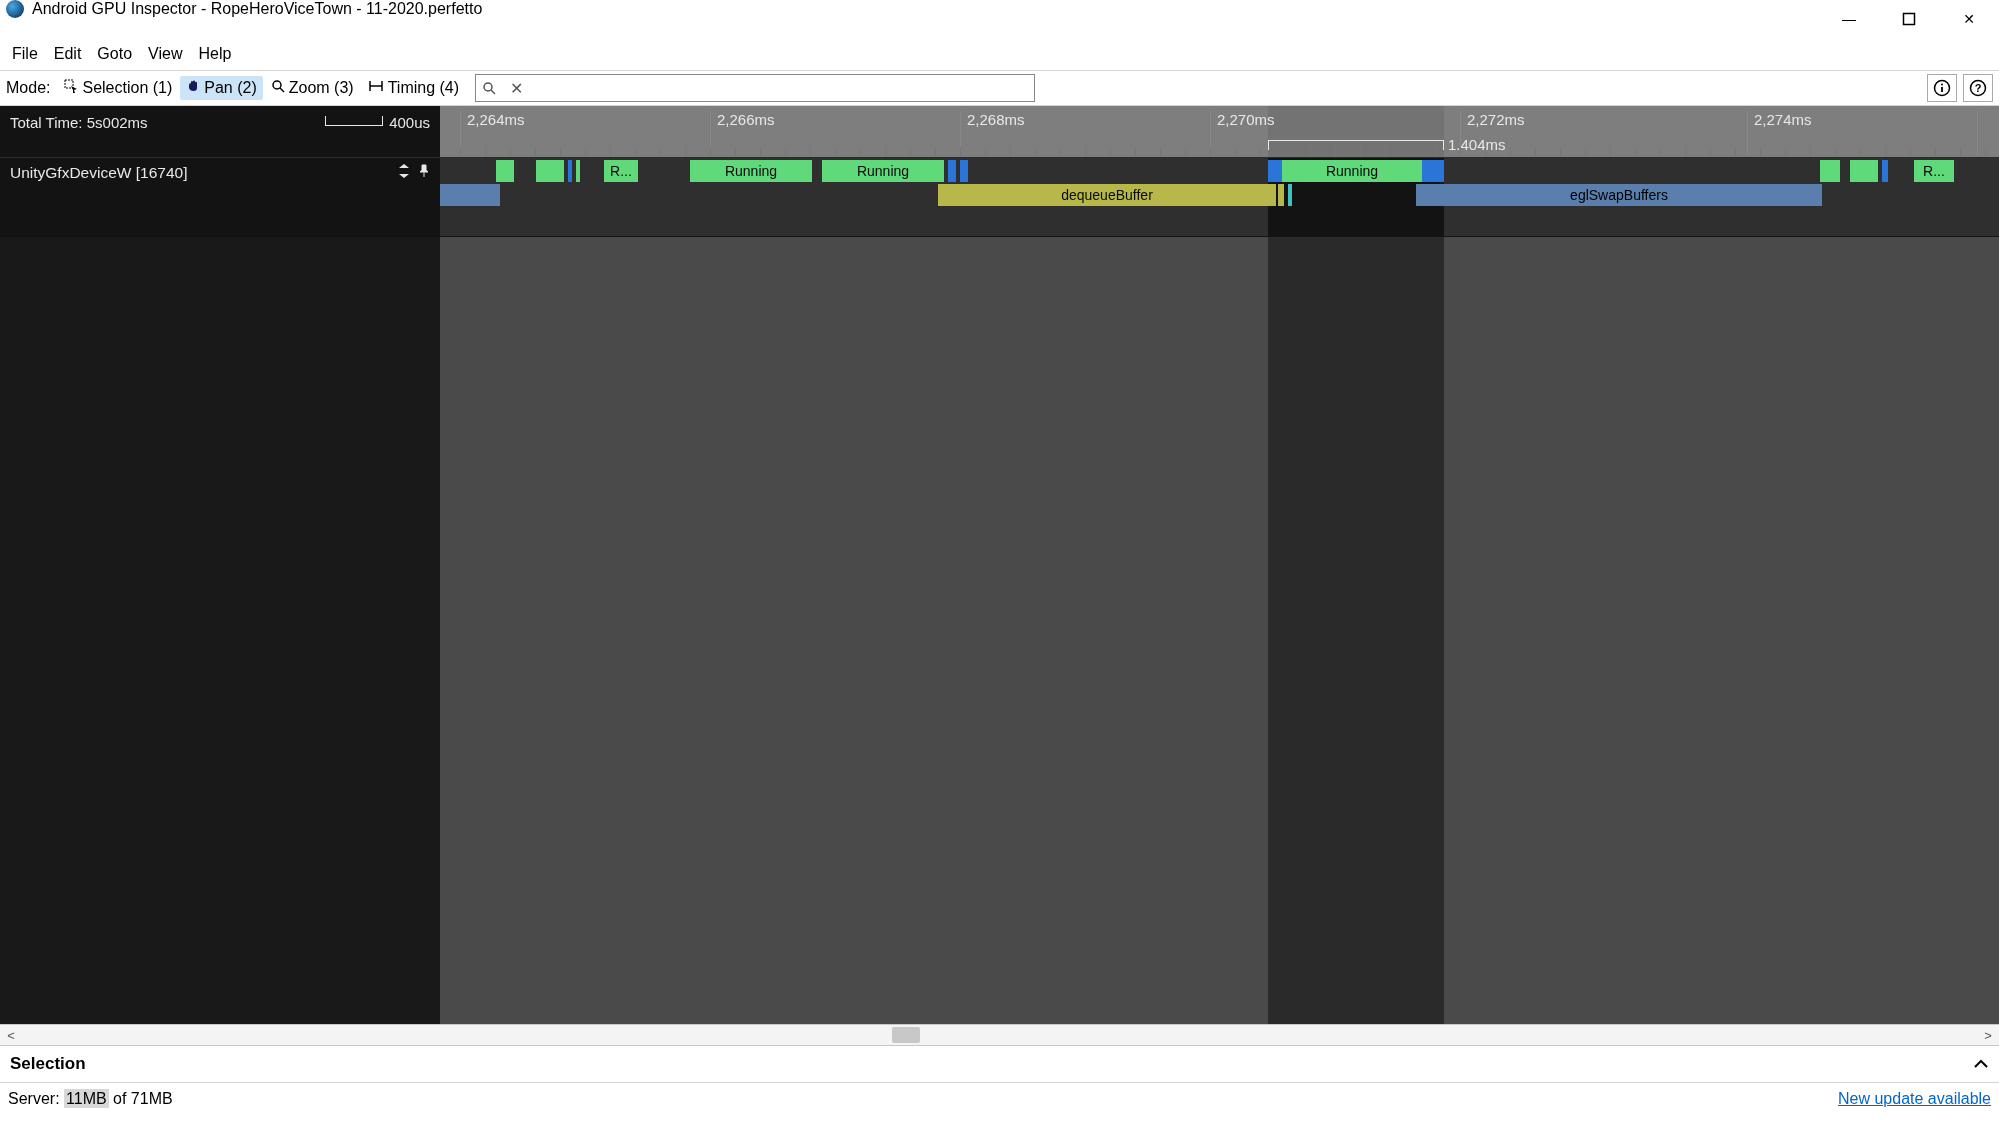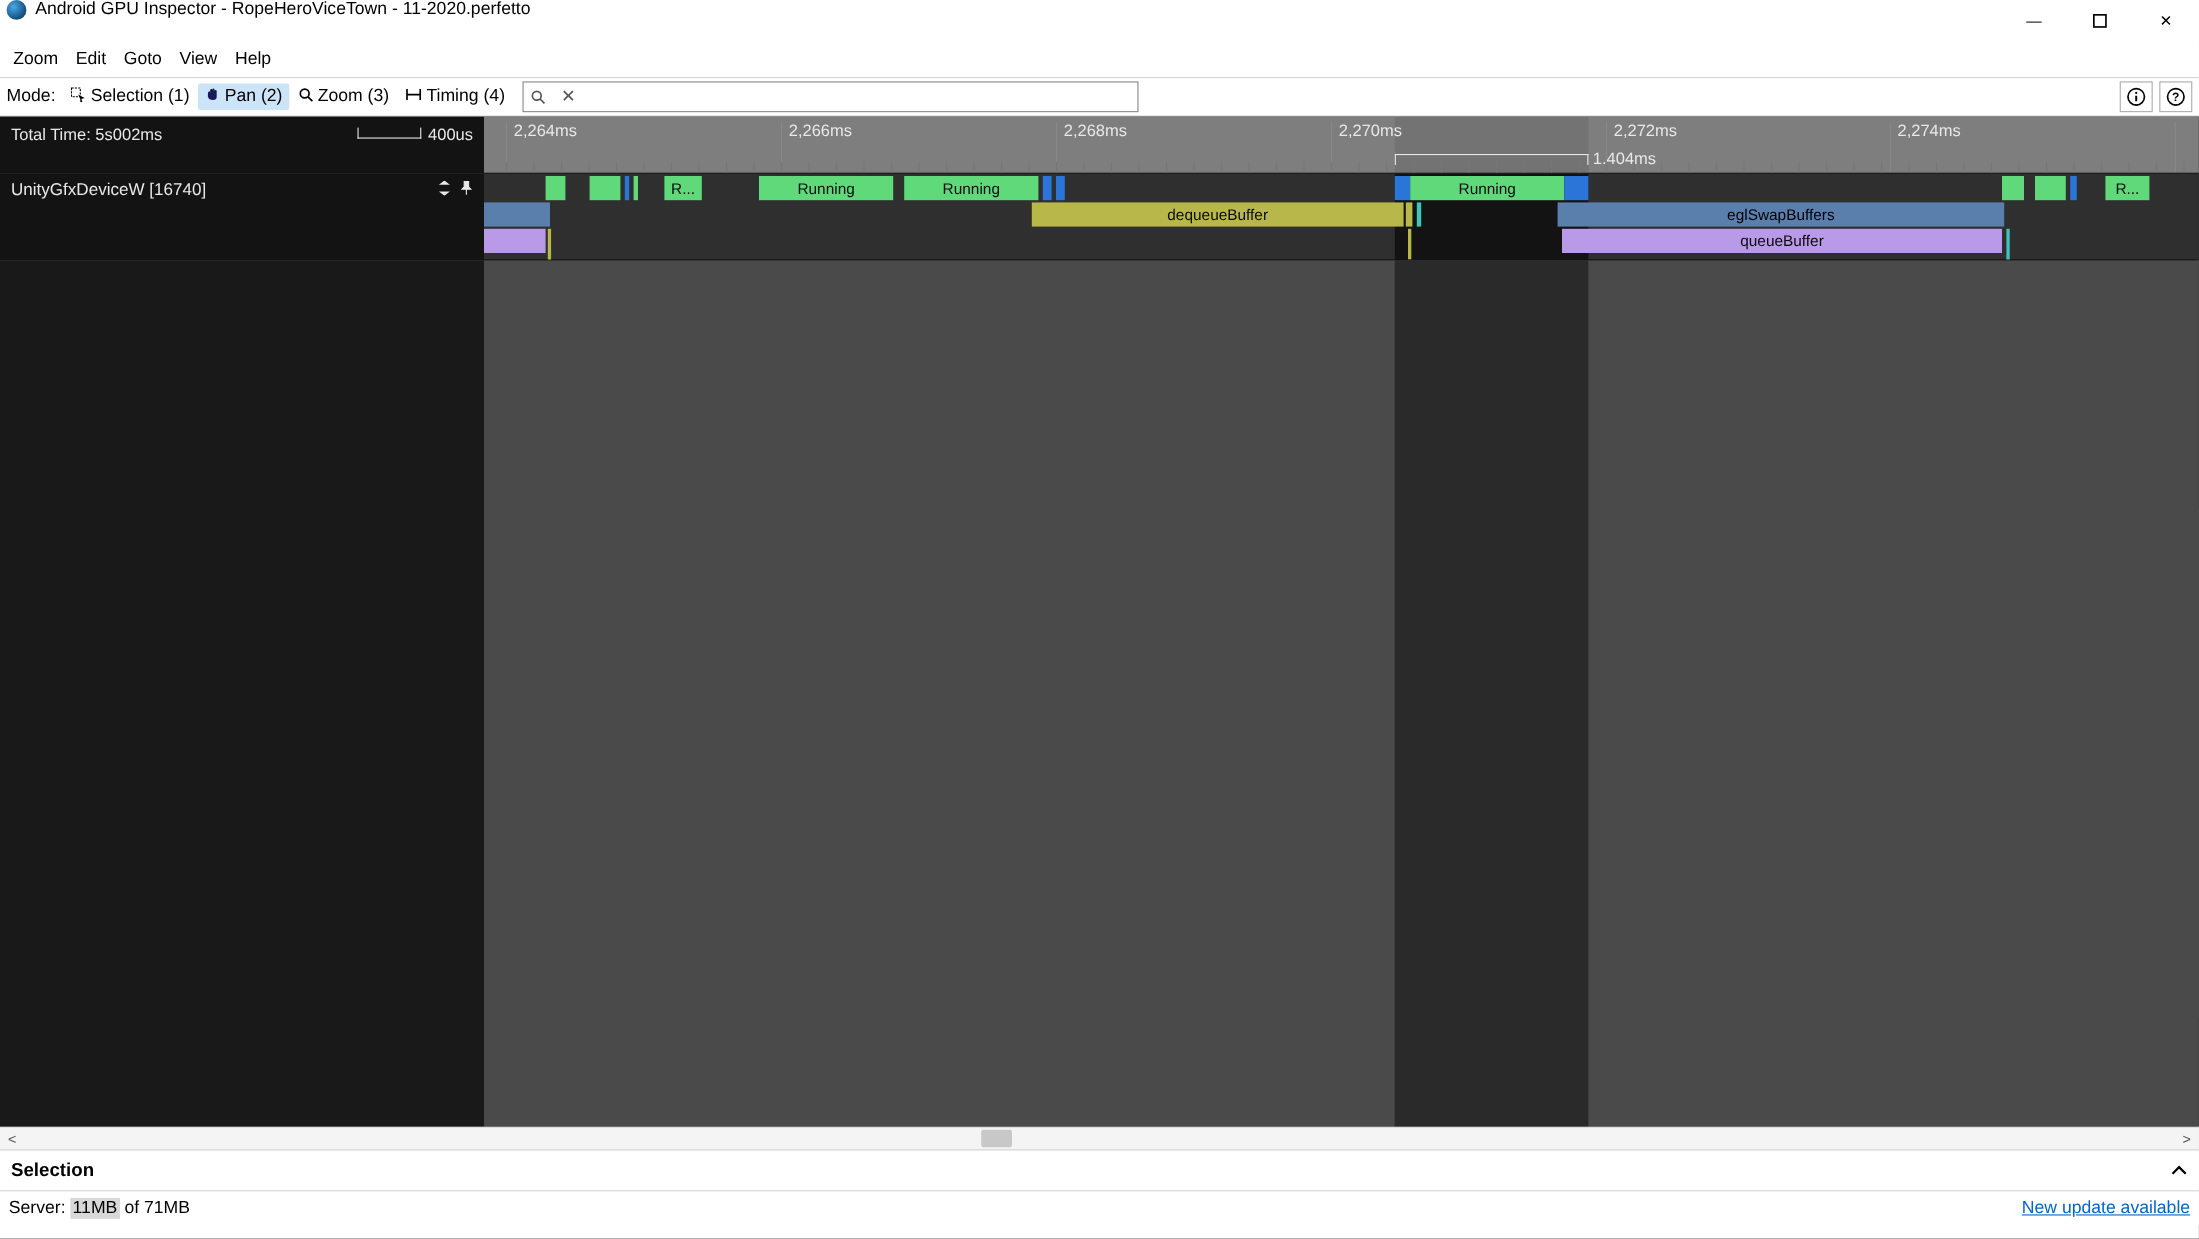--- a/index.html
+++ b/index.html
@@ -287,21 +287,21 @@
           <rect x="1.5" y="1.5" width="11" height="11" fill="none" stroke="#000" stroke-width="1.5"></rect>
         </svg>
     </div>
     <div class="win-btn close">
         <span>✕</span>
       </div>
   </div>
 </div>
 
 <div class="menubar">
-  <div class="menu-item">Zoom</div>
+  <div class="menu-item">File</div>
   <div class="menu-item">Edit</div>
   <div class="menu-item">Goto</div>
   <div class="menu-item">View</div>
   <div class="menu-item">Help</div>
 </div>
 
 <div class="toolbar">
   <span class="mode-label">Mode:</span>
 
   <div class="mode-btn">
@@ -384,21 +384,21 @@
     <div class="ruler-right">
 
       <div class="sel-shade" style="left:0; width:828px; background: rgba(255,255,255,0.08);"></div>
       <div class="sel-shade" style="left:1004px; right:0; background: rgba(255,255,255,0.08);"></div>
 
       <div class="tick-major" style="left:20px">2,264ms</div>
       <div class="tick-major" style="left:270px">2,266ms</div>
       <div class="tick-major" style="left:520px">2,268ms</div>
       <div class="tick-major" style="left:770px">2,270ms</div>
       <div class="tick-major" style="left:1020px">2,272ms</div>
-      <div class="tick-major" style="left:1278px">2,274ms</div>
+      <div class="tick-major" style="left:1307px">2,274ms</div>
       <div class="tick-major" style="left:1537px; border-left:1px solid #888; width:1px; height:45px;"></div>
 
       <div class="measure-mark" style="left:828px;">
         <span class="bracket" style="width:176px;"></span>
         <span>1.404ms</span>
       </div>
 
     <div class="tick-minor" style="left: 20px;"></div>
         <div class="tick-minor" style="left: 45px;"></div>
         <div class="tick-minor" style="left: 70px;"></div>
@@ -520,29 +520,20 @@
         <div class="slice olive" style="left:498px; width:338px;">
             <span>dequeueBuffer</span>
           </div>
         <div class="slice olive" style="left:838px; width:6px;"></div>
         <div class="slice teal" style="left:848px; width:4px;"></div>
         <div class="slice steel" style="left:976px; width:406px;">
             <span>eglSwapBuffers</span>
           </div>
       </div>
 
-      <div class="track-lane" style="top:50px;">
-        <div class="slice lav" style="left:0; width:56px;"></div>
-        <div class="slice olive" style="left:58px; width:3px; height:30px;"></div>
-        <div class="slice olive" style="left:840px; width:3px; height:28px;"></div>
-        <div class="slice lav" style="left:980px; width:400px;">
-            <span>queueBuffer</span>
-          </div>
-        <div class="slice teal" style="left:1384px; width:3px; height:42px;"></div>
-      </div>
     </div>
   </div>
 
   <div class="empty-area">
     <div class="sel-shade2" style="left:0; width:440px;"></div>
     <div class="sel-shade2" style="left:1268px; width:176px; background: rgba(0,0,0,0.55);"></div>
 
   </div>
 
   <div style="position:absolute; top:131px; bottom:0; left:440px; width:828px; background:#4a4a4a;"></div>

